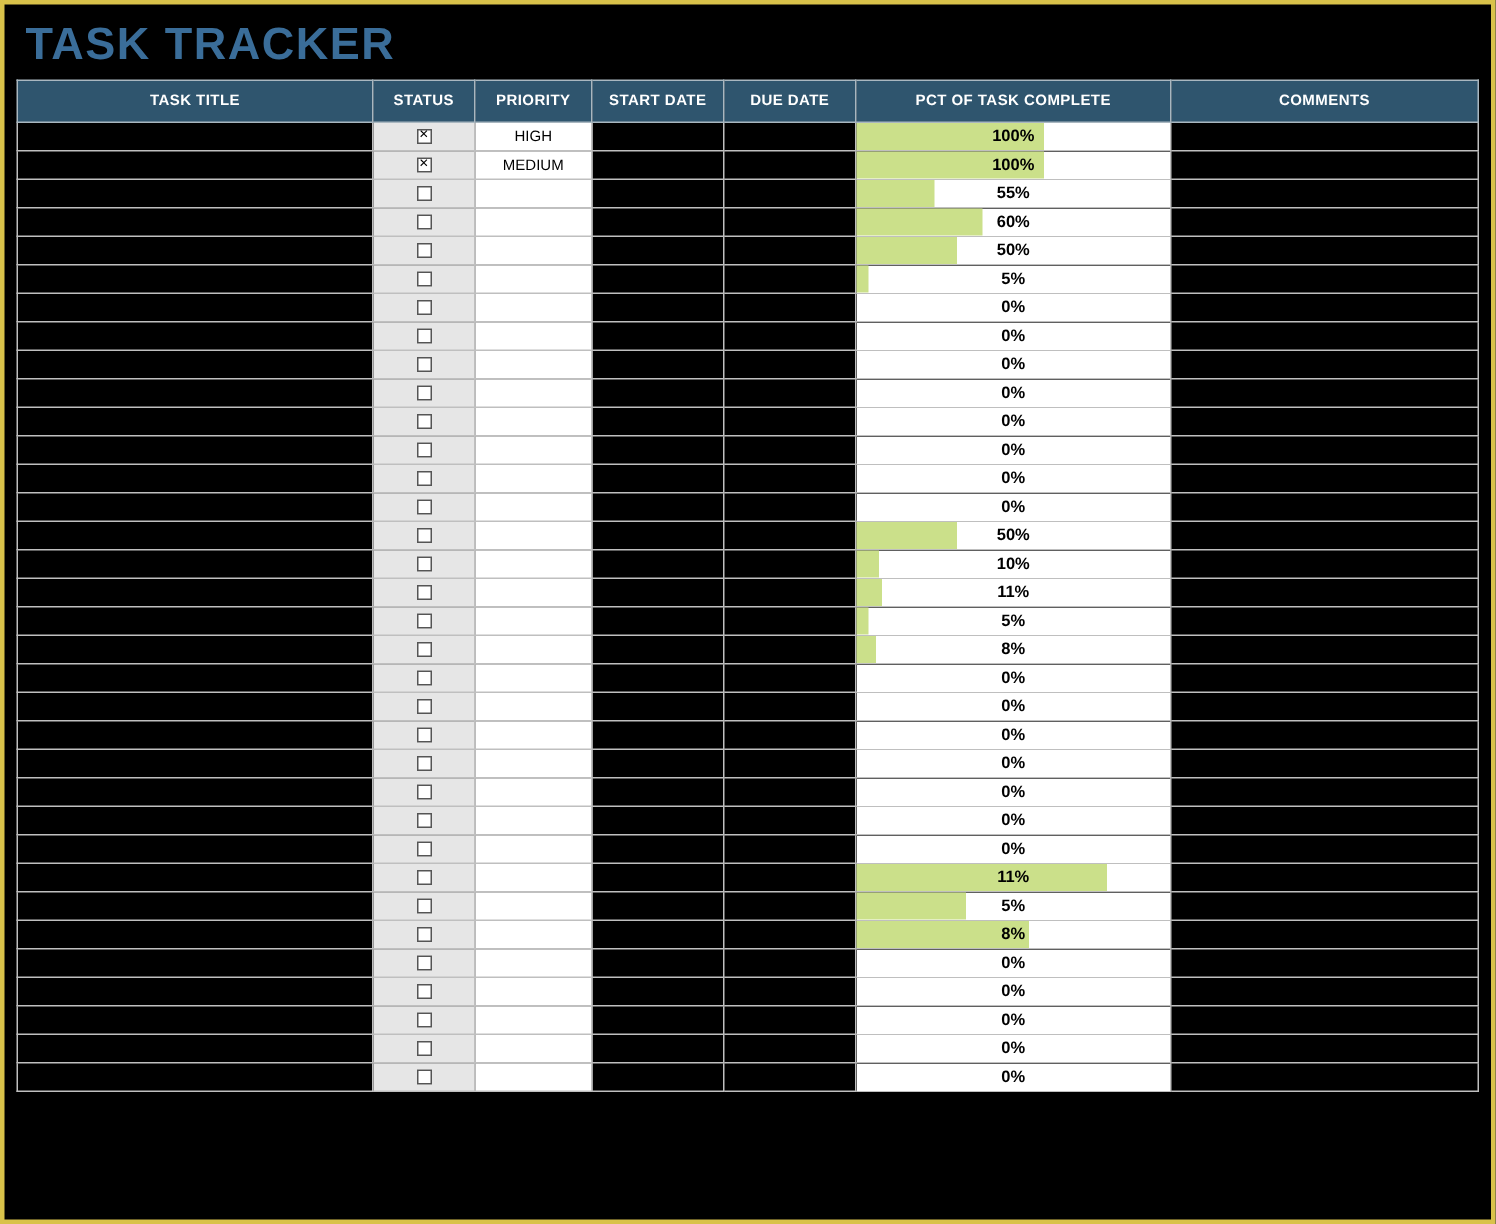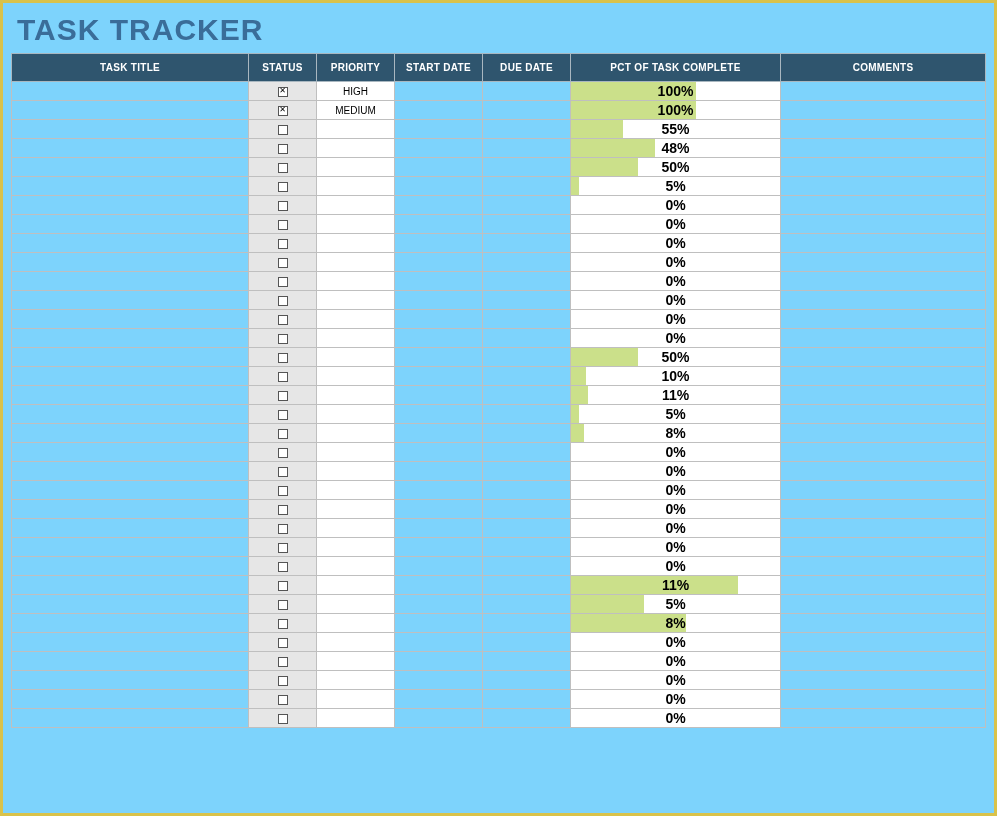--- a/index.html
+++ b/index.html
@@ -7,21 +7,21 @@
     font-family: Arial, Helvetica, sans-serif;
     background: #fff;
     width: 997px;
     height: 816px;
   }
   .outer {
     border: 3px solid #d9c24a;
     width: 997px;
     height: 816px;
     position: relative;
-    background: #7dd3fc;
+    background: #000000;
   }
   .title {
     color: #3a6d99;
     font-size: 30px;
     font-weight: bold;
     padding: 10px 14px 6px 14px;
     letter-spacing: 1px;
   }
   .table-wrap {
     padding: 0 8px 8px 8px;
@@ -92,21 +92,21 @@
     font-weight: bold;
   }
   .pct-bar {
     position: absolute;
     left: 0; top: 0; bottom: 0;
     background: #cbe08a;
   }
   .pct-text {
     position: relative;
     z-index: 1;
-    font-size: 14px;
+    font-size: 11px;
   }
 </style>
 </head>
 <body>
 
 <div class="outer">
   <div class="title">TASK TRACKER</div>
 
   <div class="table-wrap">
     <table>
@@ -157,21 +157,21 @@
             <td></td>
             <td class="pct-cell"><div class="pct-bar" style="width: 25%;"></div><span class="pct-text">55%</span></td>
             <td></td>
           </tr>
           <tr>
             <td></td>
             <td class="status-cell"><span class="checkbox-icon"></span></td>
             <td class="priority-cell"></td>
             <td></td>
             <td></td>
-            <td class="pct-cell"><div class="pct-bar" style="width: 40%;"></div><span class="pct-text">48%</span></td>
+            <td class="pct-cell"><div class="pct-bar" style="width: 40%;"></div><span class="pct-text">60%</span></td>
             <td></td>
           </tr>
           <tr>
             <td></td>
             <td class="status-cell"><span class="checkbox-icon"></span></td>
             <td class="priority-cell"></td>
             <td></td>
             <td></td>
             <td class="pct-cell"><div class="pct-bar" style="width: 32%;"></div><span class="pct-text">50%</span></td>
             <td></td>

